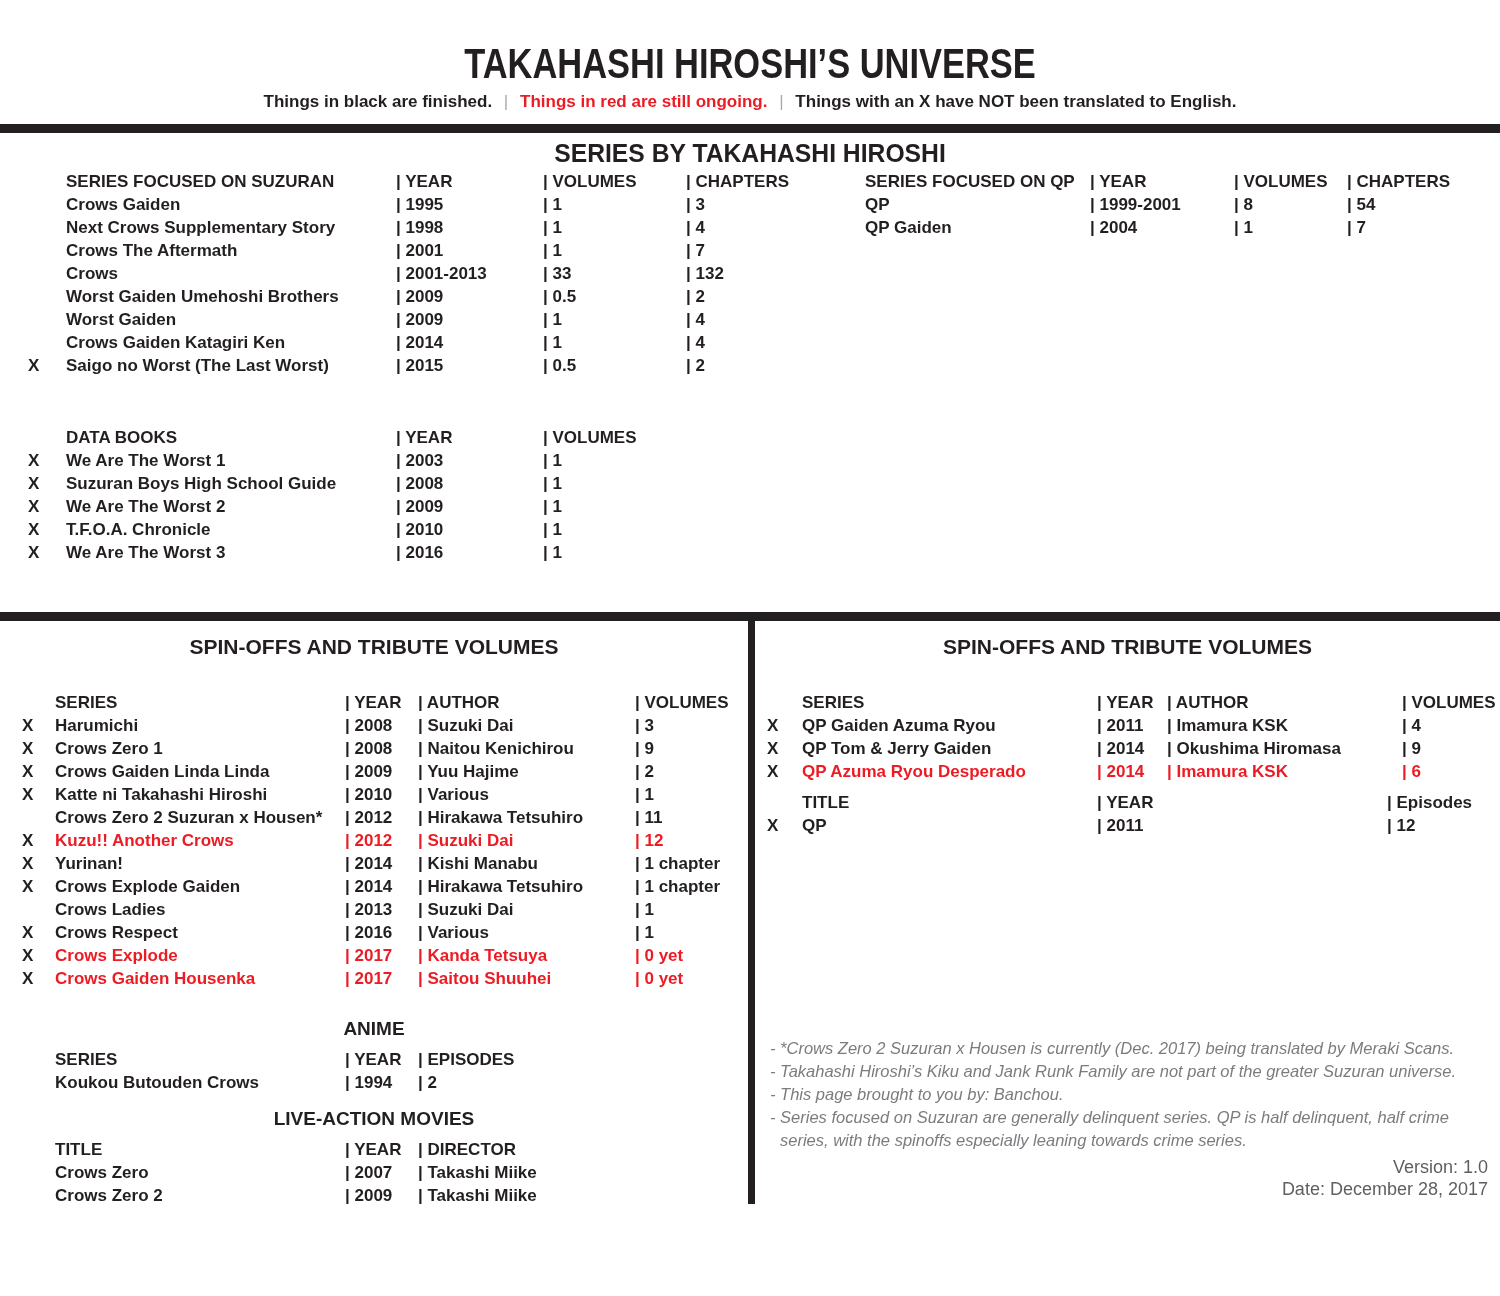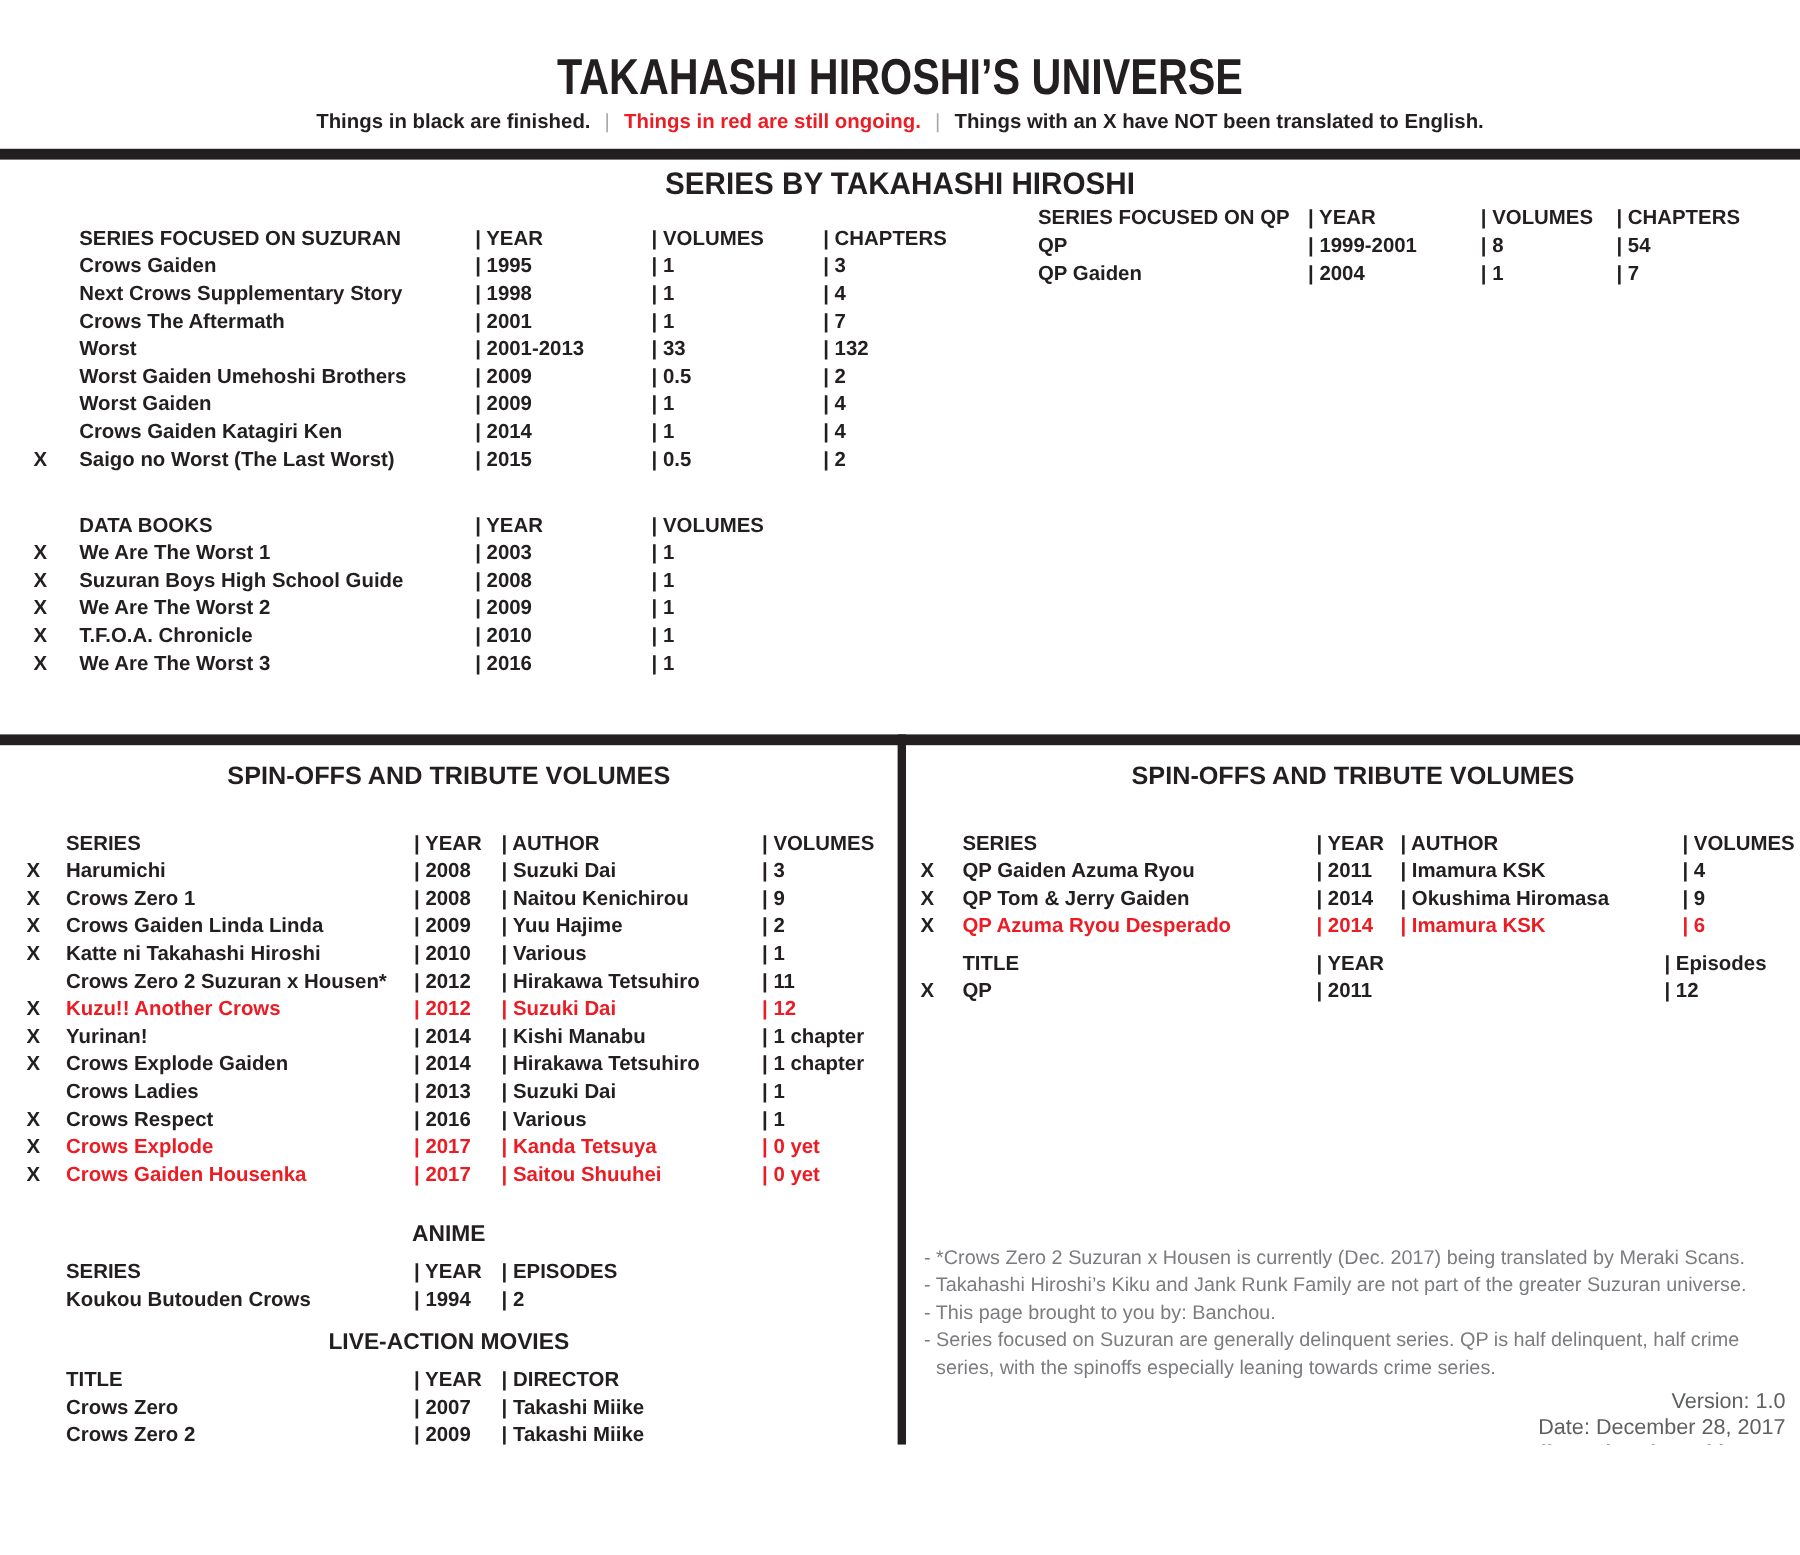--- a/index.html
+++ b/index.html
@@ -37,21 +37,21 @@
     text-align:center;font-size:26px;font-weight:bold;transform:scaleX(.95);
   }
   
   .tbl{font-size:17px;font-weight:bold;line-height:23px;}
   .trow{display:grid;}
   .trow span{white-space:nowrap;overflow:hidden;}
   .cx{font-weight:bold;}
   .p::before{content:"| ";}
   .trow.red{color:var(--red);}
   .trow.red .cx{color:var(--ink);}
-  .pos-suz{position:absolute;left:28px;top:187px;width:820px;}
+  .pos-suz{position:absolute;left:28px;top:170px;width:820px;}
   .g-suz{grid-template-columns:38px 330px 147px 143px 1fr;}
   .pos-qp{position:absolute;left:865px;top:170px;width:632px;}
   .g-qp{grid-template-columns:225px 144px 113px 1fr;}
   .pos-db{position:absolute;left:28px;top:426px;width:820px;}
   .g-db{grid-template-columns:38px 330px 147px 1fr;}
   
   .col-left{position:absolute;left:0;top:621px;width:748px;}
   .col-right{position:absolute;left:755px;top:621px;width:745px;}
   .col-heading{margin:14px 0 0 0;text-align:center;font-size:21px;font-weight:bold;line-height:24px;}
   .sub-heading{margin:0;text-align:center;font-size:19px;font-weight:bold;line-height:22px;}
@@ -62,21 +62,21 @@
   .g-bl{grid-template-columns:33px 290px 73px 217px 1fr;}
   .tbl-bl3{margin:8px 0 0 22px;width:726px;}
   .g-bl3{grid-template-columns:33px 290px 73px 1fr;}
   .tbl-br{margin:32px 0 0 12px;width:733px;}
   .g-br{grid-template-columns:35px 295px 70px 235px 1fr;}
   .tbl-dor{margin:8px 0 0 12px;width:733px;}
   .g-dor{grid-template-columns:35px 295px 290px 1fr;}
   
   .notes{margin:200px 0 0 15px;width:712px;color:var(--gray-notes);
     font-size:16.5px;line-height:23px;font-weight:normal;}
-  .note{padding-left:10px;text-indent:-10px;}
+  .note{padding-left:10px;text-indent:-10px;font-style:italic;}
   .footer{margin:4px 12px 0 0;text-align:right;color:var(--gray-footer);
     font-size:18px;line-height:22px;}
   .contact-value{color:var(--ink);font-weight:bold;}
 </style>
 </head>
 <body>
 
 <div class="page">
 
   <h1 class="title">TAKAHASHI HIROSHI’S UNIVERSE</h1>
@@ -119,21 +119,21 @@
       </div>
         <div class="trow g-suz">
         <span class="cx"></span>
         <span>Crows The Aftermath</span>
         <span class="p">2001</span>
         <span class="p">1</span>
         <span class="p">7</span>
       </div>
         <div class="trow g-suz">
         <span class="cx"></span>
-        <span>Worst</span>
+        <span>Crows</span>
         <span class="p">2001-2013</span>
         <span class="p">33</span>
         <span class="p">132</span>
       </div>
         <div class="trow g-suz">
         <span class="cx"></span>
         <span>Worst Gaiden Umehoshi Brothers</span>
         <span class="p">2009</span>
         <span class="p">0.5</span>
         <span class="p">2</span>

